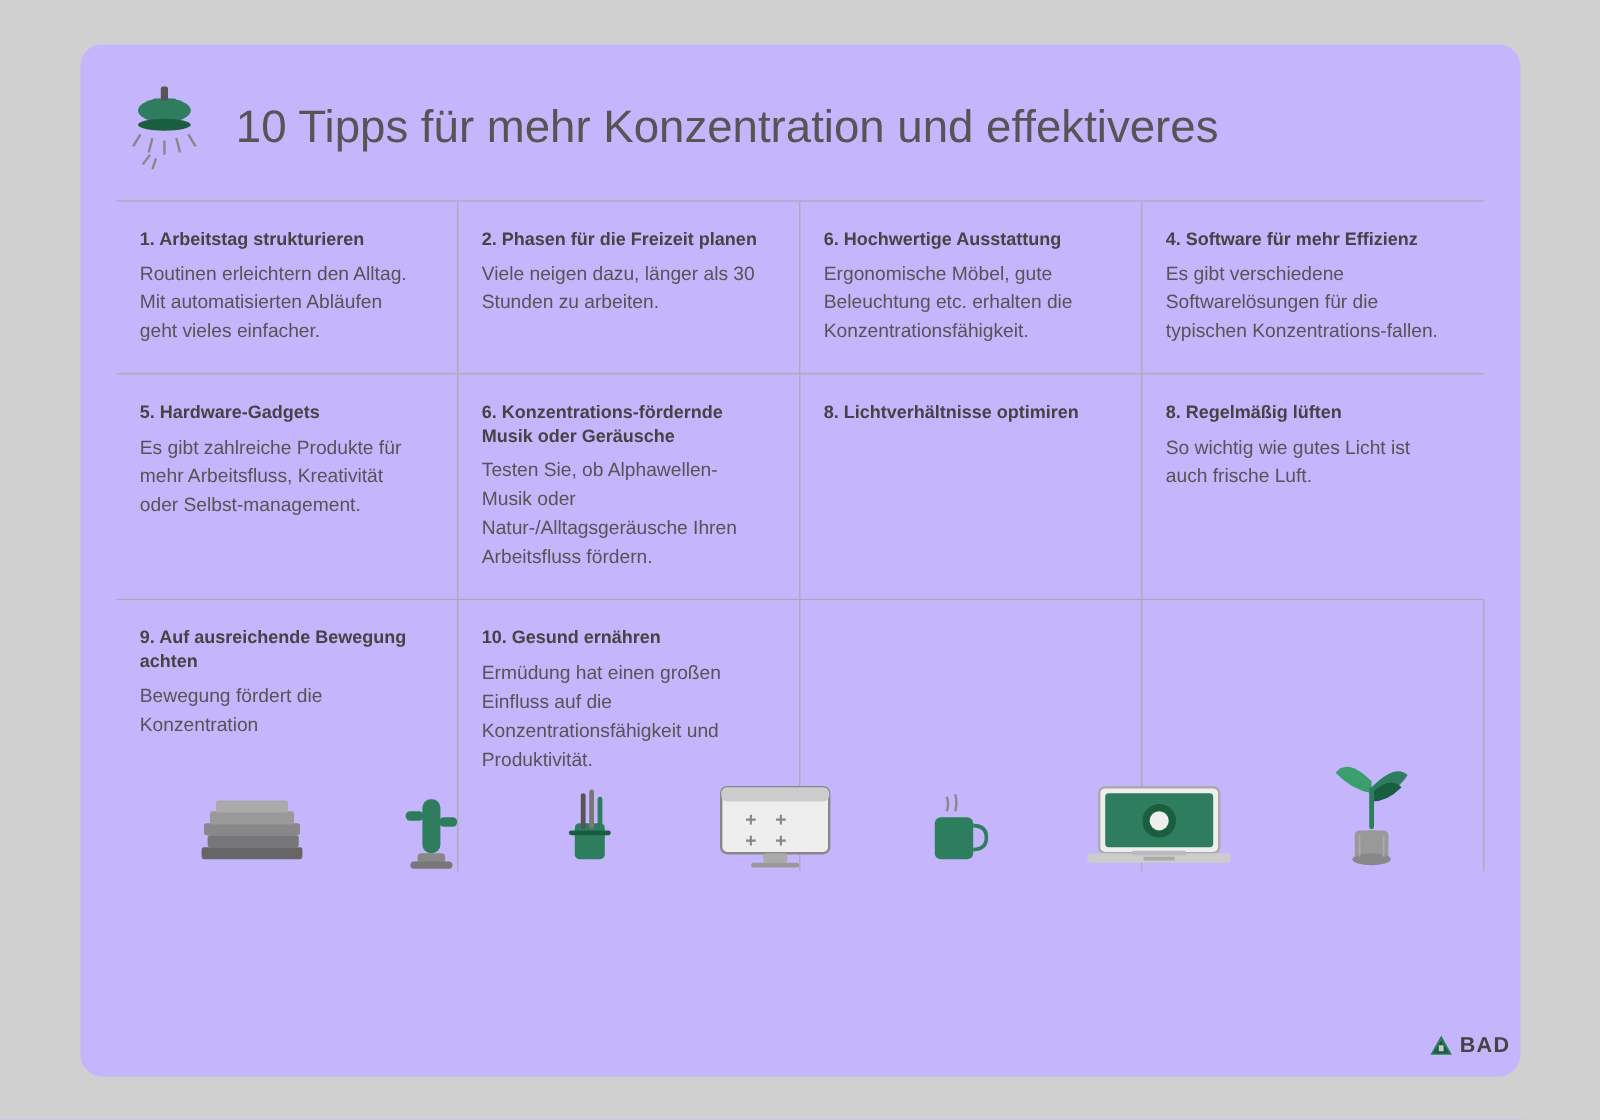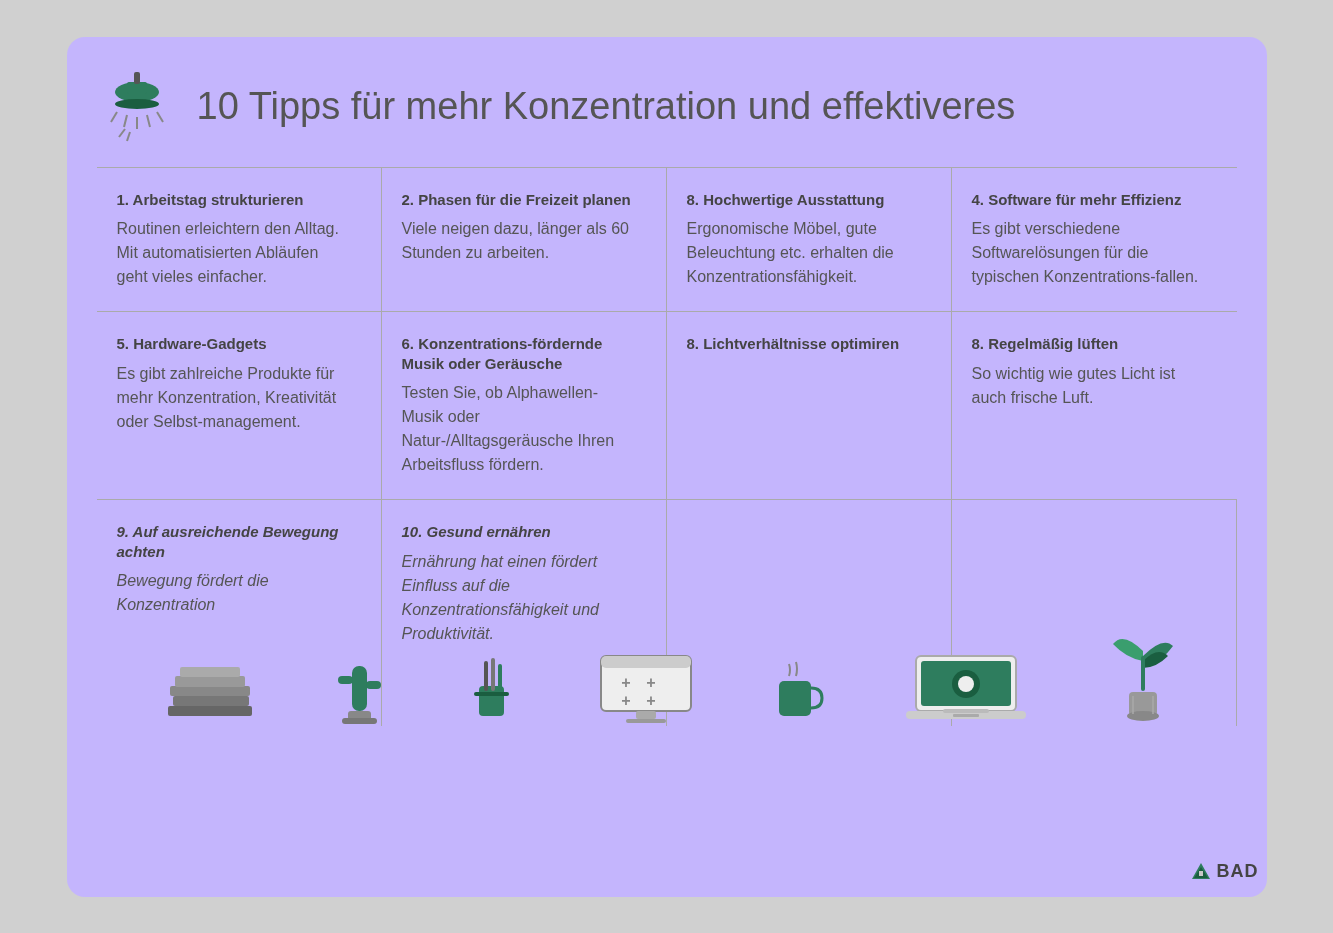--- a/index.html
+++ b/index.html
@@ -66,21 +66,20 @@
     .cell-text {
       font-size: 16px;
       color: #555;
       line-height: 1.5;
     }
     .bottom-row {
       display: grid;
       grid-template-columns: 1fr 1fr 1fr 1fr;
       border-top: 1px solid #aaa;
       position: relative;
-      font-style: italic;
     }
     .bottom-cell {
       padding: 22px 20px 80px 20px;
       border-right: 1px solid #aaa;
       position: relative;
     }
     .bottom-cell:last-child {
       border-right: none;
     }
     .illustrations {
@@ -146,36 +145,36 @@
 
   <div class="grid-container">
 
     <div class="grid-row">
       <div class="cell">
         <div class="cell-title">1. Arbeitstag strukturieren</div>
         <div class="cell-text">Routinen erleichtern den Alltag. Mit automatisierten Abläufen geht vieles einfacher.</div>
       </div>
       <div class="cell">
         <div class="cell-title">2. Phasen für die Freizeit planen</div>
-        <div class="cell-text">Viele neigen dazu, länger als 60 Stunden zu arbeiten.</div>
-      </div>
-      <div class="cell">
-        <div class="cell-title">8. Hochwertige Ausstattung</div>
+        <div class="cell-text">Viele neigen dazu, länger als 30 Stunden zu arbeiten.</div>
+      </div>
+      <div class="cell">
+        <div class="cell-title">6. Hochwertige Ausstattung</div>
         <div class="cell-text">Ergonomische Möbel, gute Beleuchtung etc. erhalten die Konzentrationsfähigkeit.</div>
       </div>
       <div class="cell">
         <div class="cell-title">4. Software für mehr Effizienz</div>
         <div class="cell-text">Es gibt verschiedene Softwarelösungen für die typischen Konzentrations-fallen.</div>
       </div>
     </div>
 
     <div class="grid-row">
       <div class="cell">
         <div class="cell-title">5. Hardware-Gadgets</div>
-        <div class="cell-text">Es gibt zahlreiche Produkte für mehr Konzentration, Kreativität oder Selbst-management.</div>
+        <div class="cell-text">Es gibt zahlreiche Produkte für mehr Arbeitsfluss, Kreativität oder Selbst-management.</div>
       </div>
       <div class="cell">
         <div class="cell-title">6. Konzentrations-fördernde Musik oder Geräusche</div>
         <div class="cell-text">Testen Sie, ob Alphawellen-Musik oder Natur-/Alltagsgeräusche Ihren Arbeitsfluss fördern.</div>
       </div>
       <div class="cell">
         <div class="cell-title">8. Lichtverhältnisse optimiren</div>
       </div>
       <div class="cell">
         <div class="cell-title">8. Regelmäßig lüften</div>
@@ -183,21 +182,21 @@
       </div>
     </div>
 
     <div class="bottom-row">
       <div class="bottom-cell">
         <div class="cell-title">9. Auf ausreichende Bewegung achten</div>
         <div class="cell-text">Bewegung fördert die Konzentration</div>
       </div>
       <div class="bottom-cell">
         <div class="cell-title">10. Gesund ernähren</div>
-        <div class="cell-text">Ernährung hat einen fördert Einfluss auf die Konzentrationsfähigkeit und Produktivität.</div>
+        <div class="cell-text">Ermüdung hat einen großen Einfluss auf die Konzentrationsfähigkeit und Produktivität.</div>
       </div>
       <div class="bottom-cell"></div>
       <div class="bottom-cell"></div>
 
       <div class="illustrations">
 
         <svg width="90" height="70" viewBox="0 0 90 70" style="margin-left:10px;">
           <rect x="5" y="30" width="80" height="10" rx="2" fill="#888"></rect>
           <rect x="8" y="40" width="76" height="10" rx="2" fill="#777"></rect>
           <rect x="3" y="50" width="84" height="10" rx="2" fill="#666"></rect>

